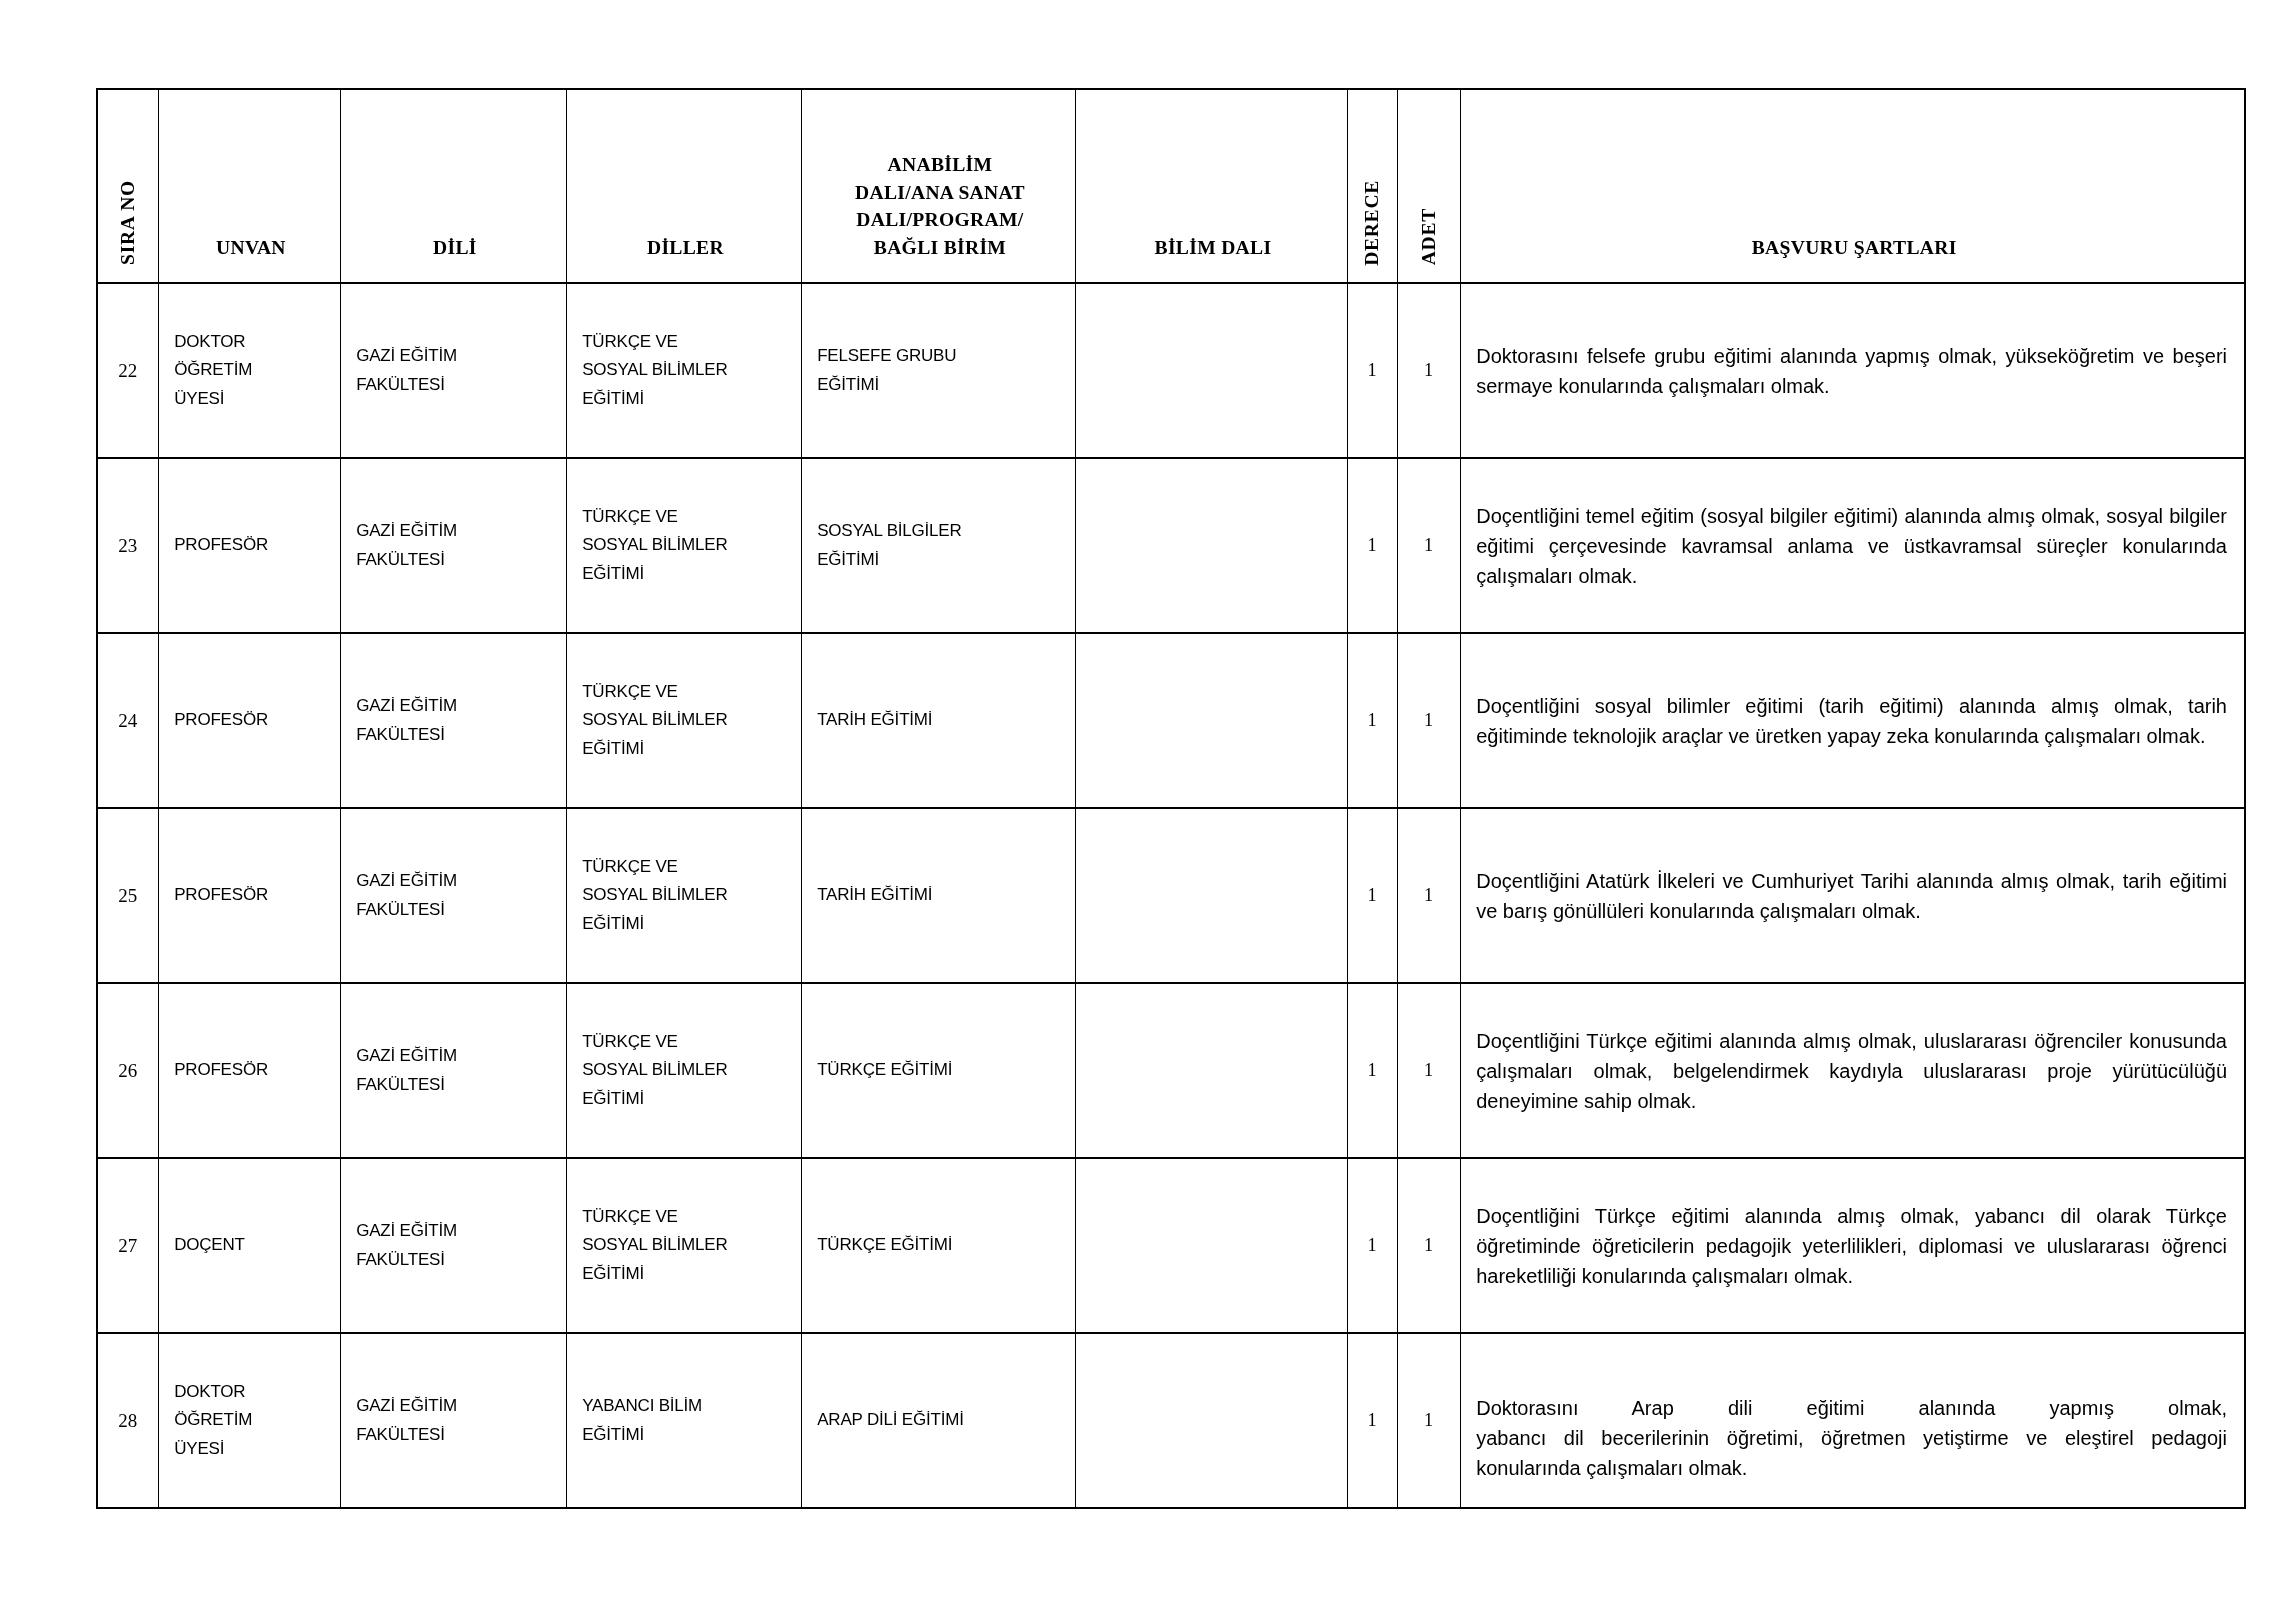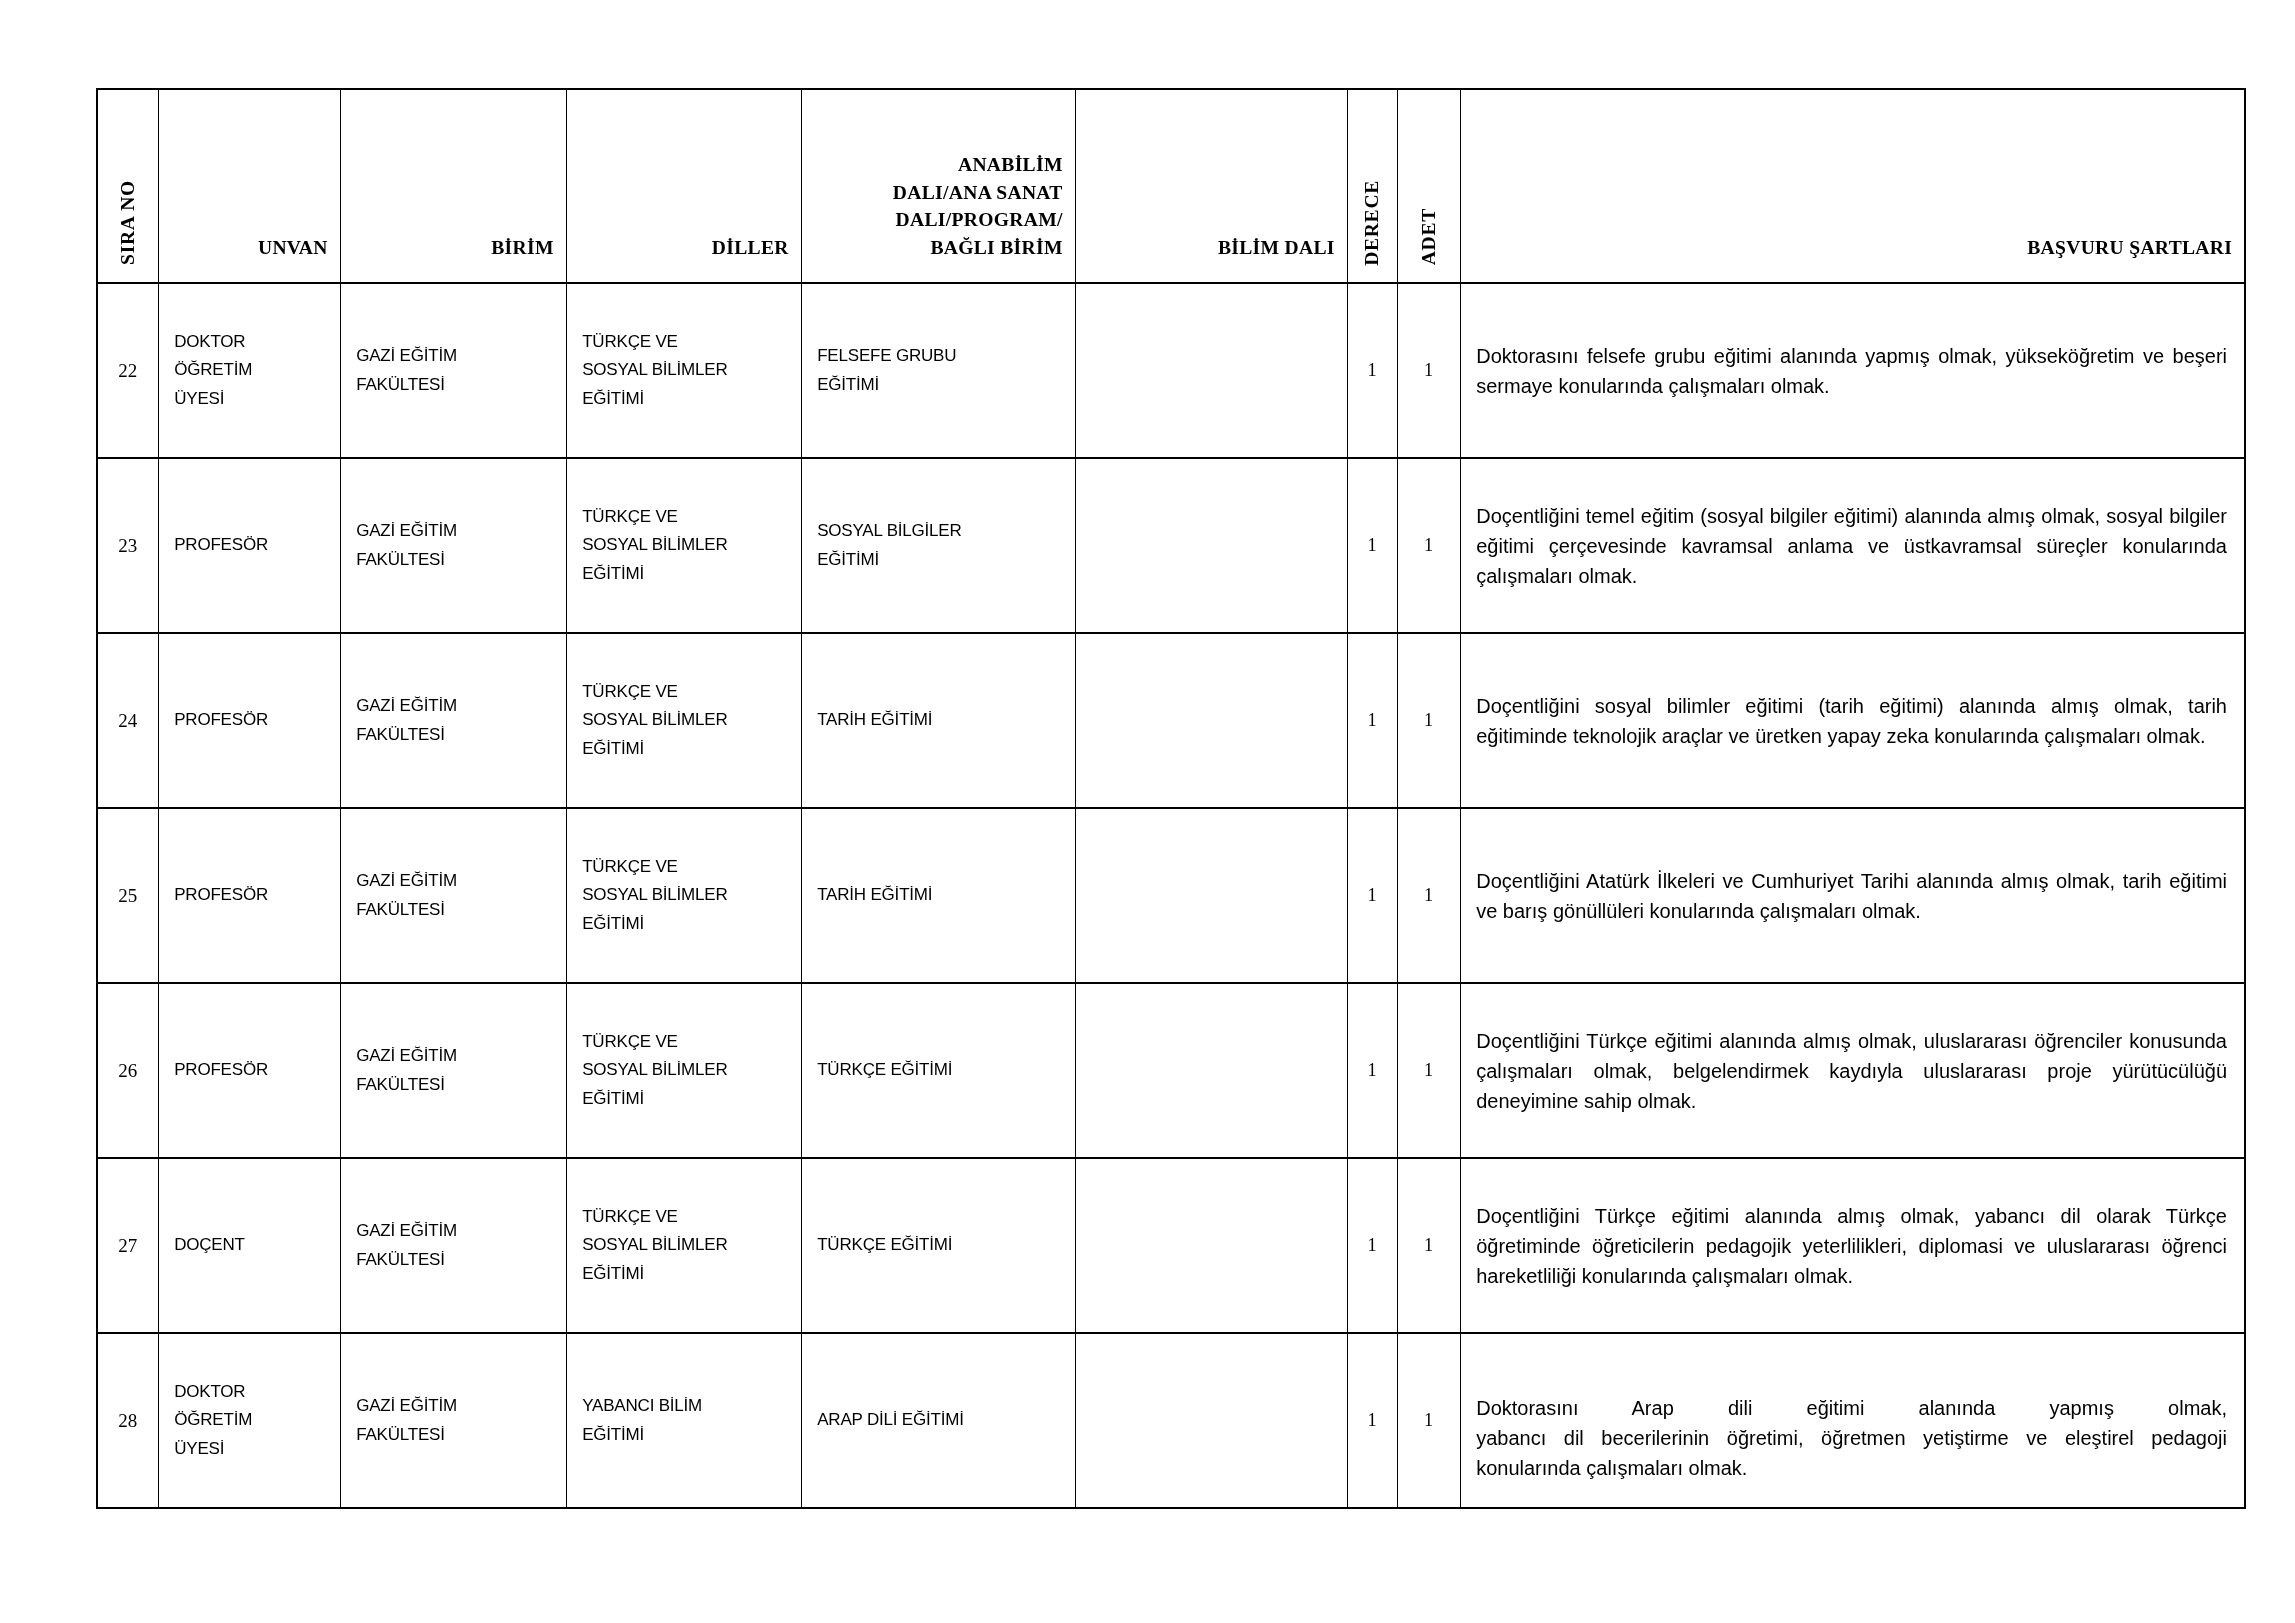--- a/index.html
+++ b/index.html
@@ -35,21 +35,21 @@
     border: 2px solid #000;
     border-top-width: 2.6px;
     border-bottom-width: 2.6px;
   }
   tr.header-row { height: 194px; }
   tr.data-row  { height: 175px; }
 
   
   .doc-table th {
     vertical-align: bottom;
-    text-align: right;
+    text-align: center;
     font-family: "Liberation Serif", serif;
     font-weight: bold;
     font-size: 19.6px;
     line-height: 1.4;
     padding: 0 11.8px 21px 15.7px;
     letter-spacing: 0.3px;
   }
   .doc-table th.v {
     text-align: center;
     padding: 0 0 9.2px 0;
@@ -117,21 +117,21 @@
     <col style="width:272px">
     <col style="width:50px">
     <col style="width:63px">
     <col style="width:785px">
   </colgroup>
 
   <tbody>
       <tr class="header-row">
     <th class="v"><span class="vtext">SIRA NO</span></th>
     <th>UNVAN</th>
-    <th>BİRİM</th>
+    <th>DİLİ</th>
     <th>DİLLER</th>
     <th class="pre">ANABİLİM
 DALI/ANA SANAT
 DALI/PROGRAM/
 BAĞLI BİRİM</th>
     <th>BİLİM DALI</th>
     <th class="v"><span class="vtext">DERECE</span></th>
     <th class="v"><span class="vtext">ADET</span></th>
     <th>BAŞVURU ŞARTLARI</th>
   </tr>

